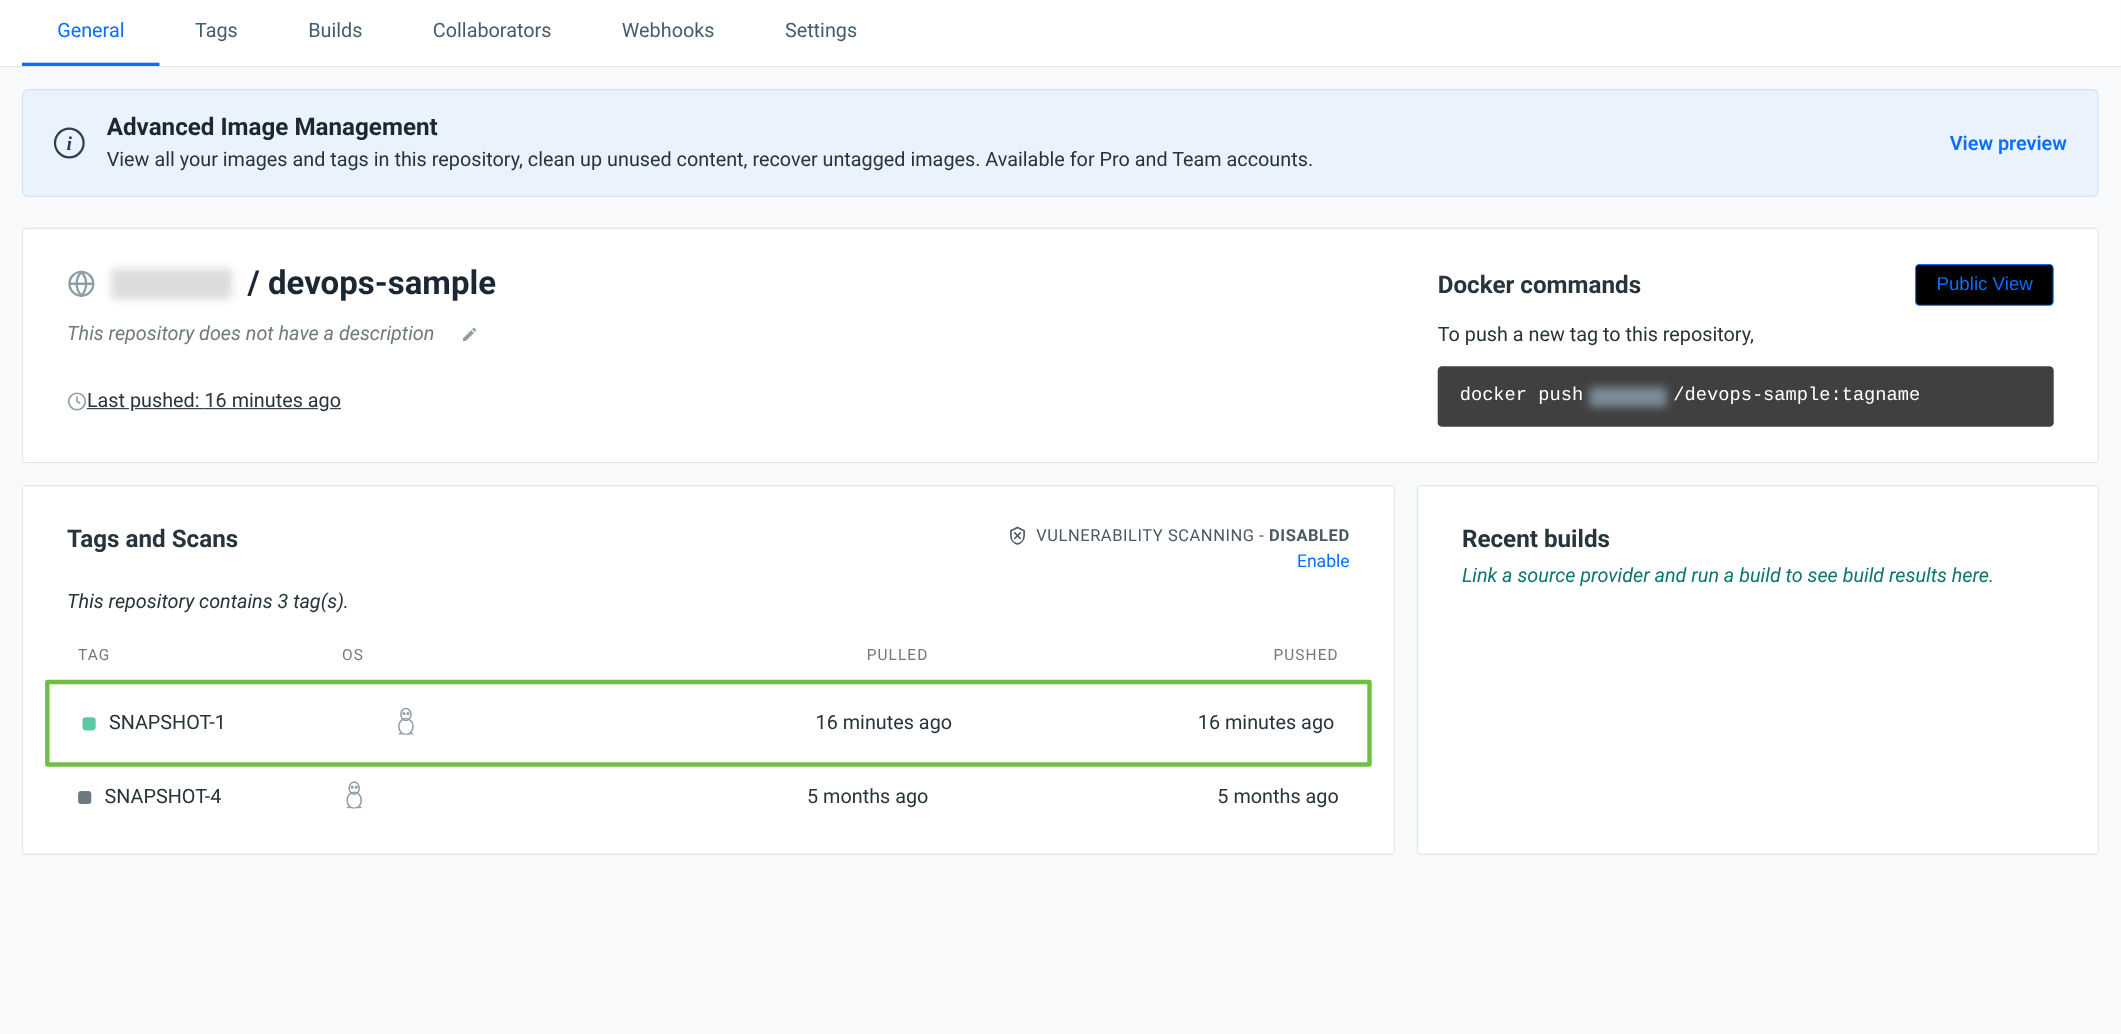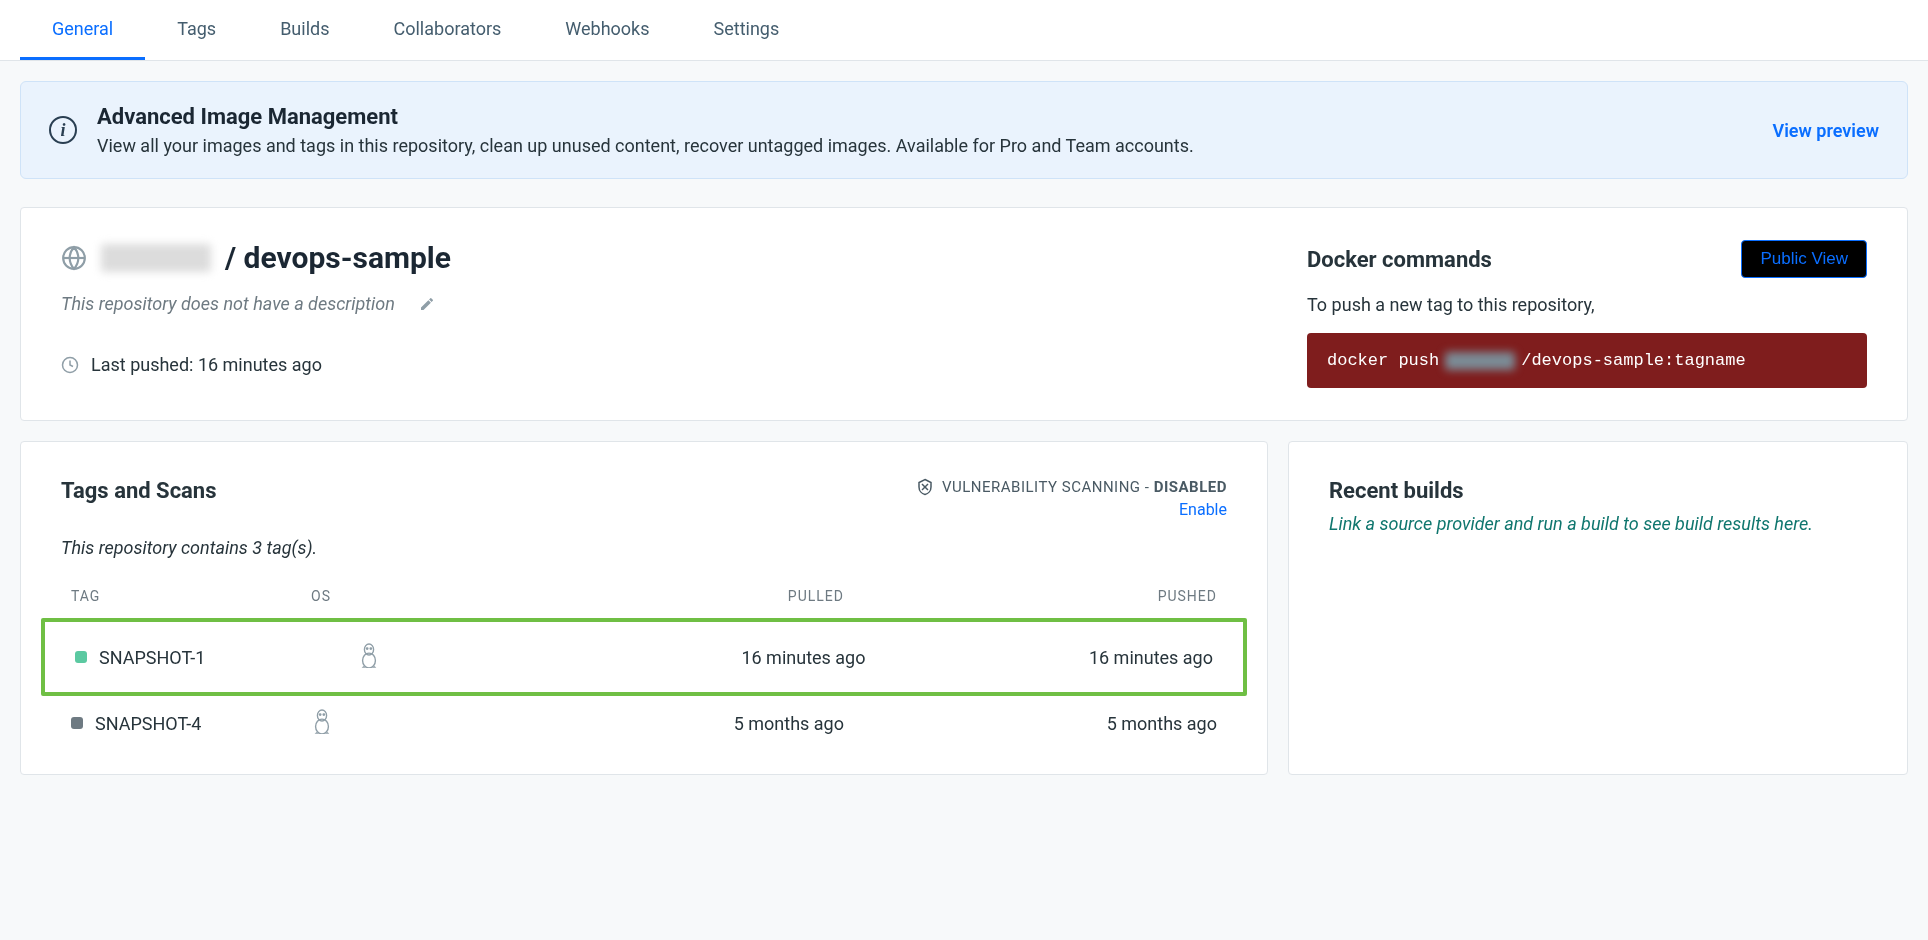--- a/index.html
+++ b/index.html
@@ -115,23 +115,23 @@
       font-size: 18px;
       display: flex;
       align-items: center;
       gap: 24px;
       margin-bottom: 40px;
     }
     .edit-icon { color: #8f9ea7; width:16px; height:16px; }
     .last-pushed {
       display: flex;
       align-items: center;
-      gap: 12px;
       font-size: 18px;
       color: #27343b;
+      text-decoration: underline;
     }
     .clock-icon { width:18px; height:18px; color: #8f9ea7; }
     .docker-header {
       display:flex;
       justify-content: space-between;
       align-items:center;
       margin-bottom: 16px;
     }
     .docker-header h3 {
       font-size: 22px;
@@ -144,21 +144,21 @@
       padding: 8px 18px;
       border-radius: 4px;
       font-size: 17px;
       cursor: pointer;
     }
     .docker-desc {
       font-size: 18px;
       margin-bottom: 18px;
     }
     .code-block {
-      background: #7f1d1d;
+      background: #404040;
       color: #fff;
       padding: 18px 20px;
       border-radius: 4px;
       font-family: "Courier New", monospace;
       font-size: 17px;
       display: flex;
       align-items: center;
       gap: 6px;
     }
     .code-block .redacted { background:#7b8c97; }

